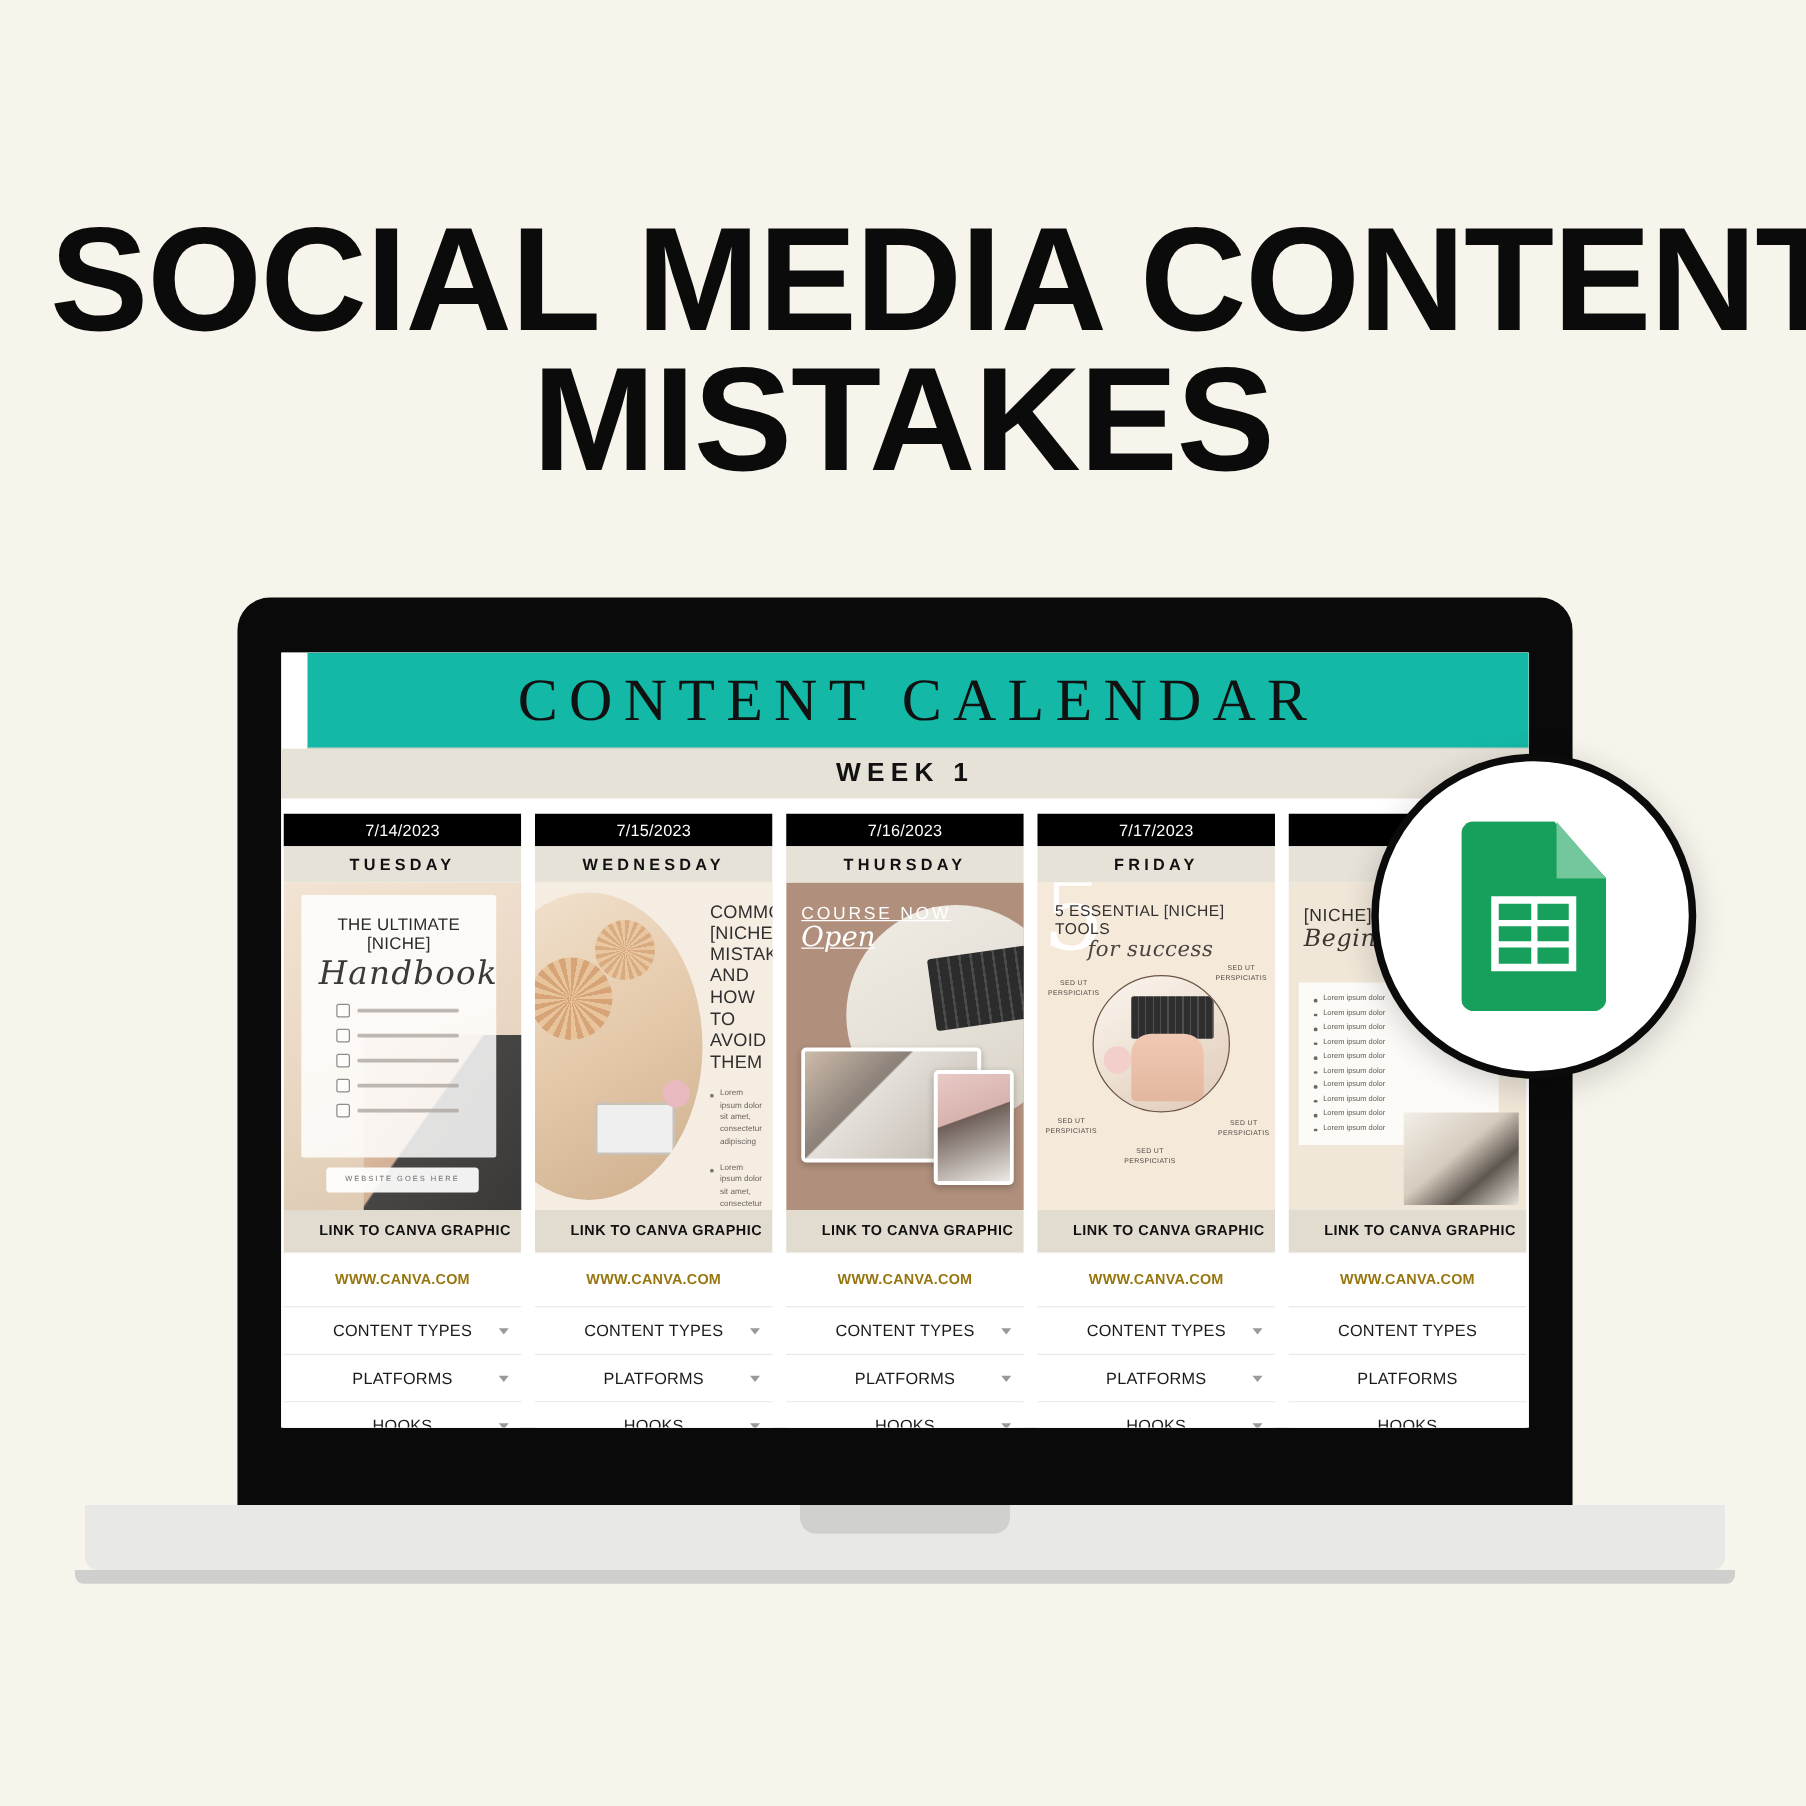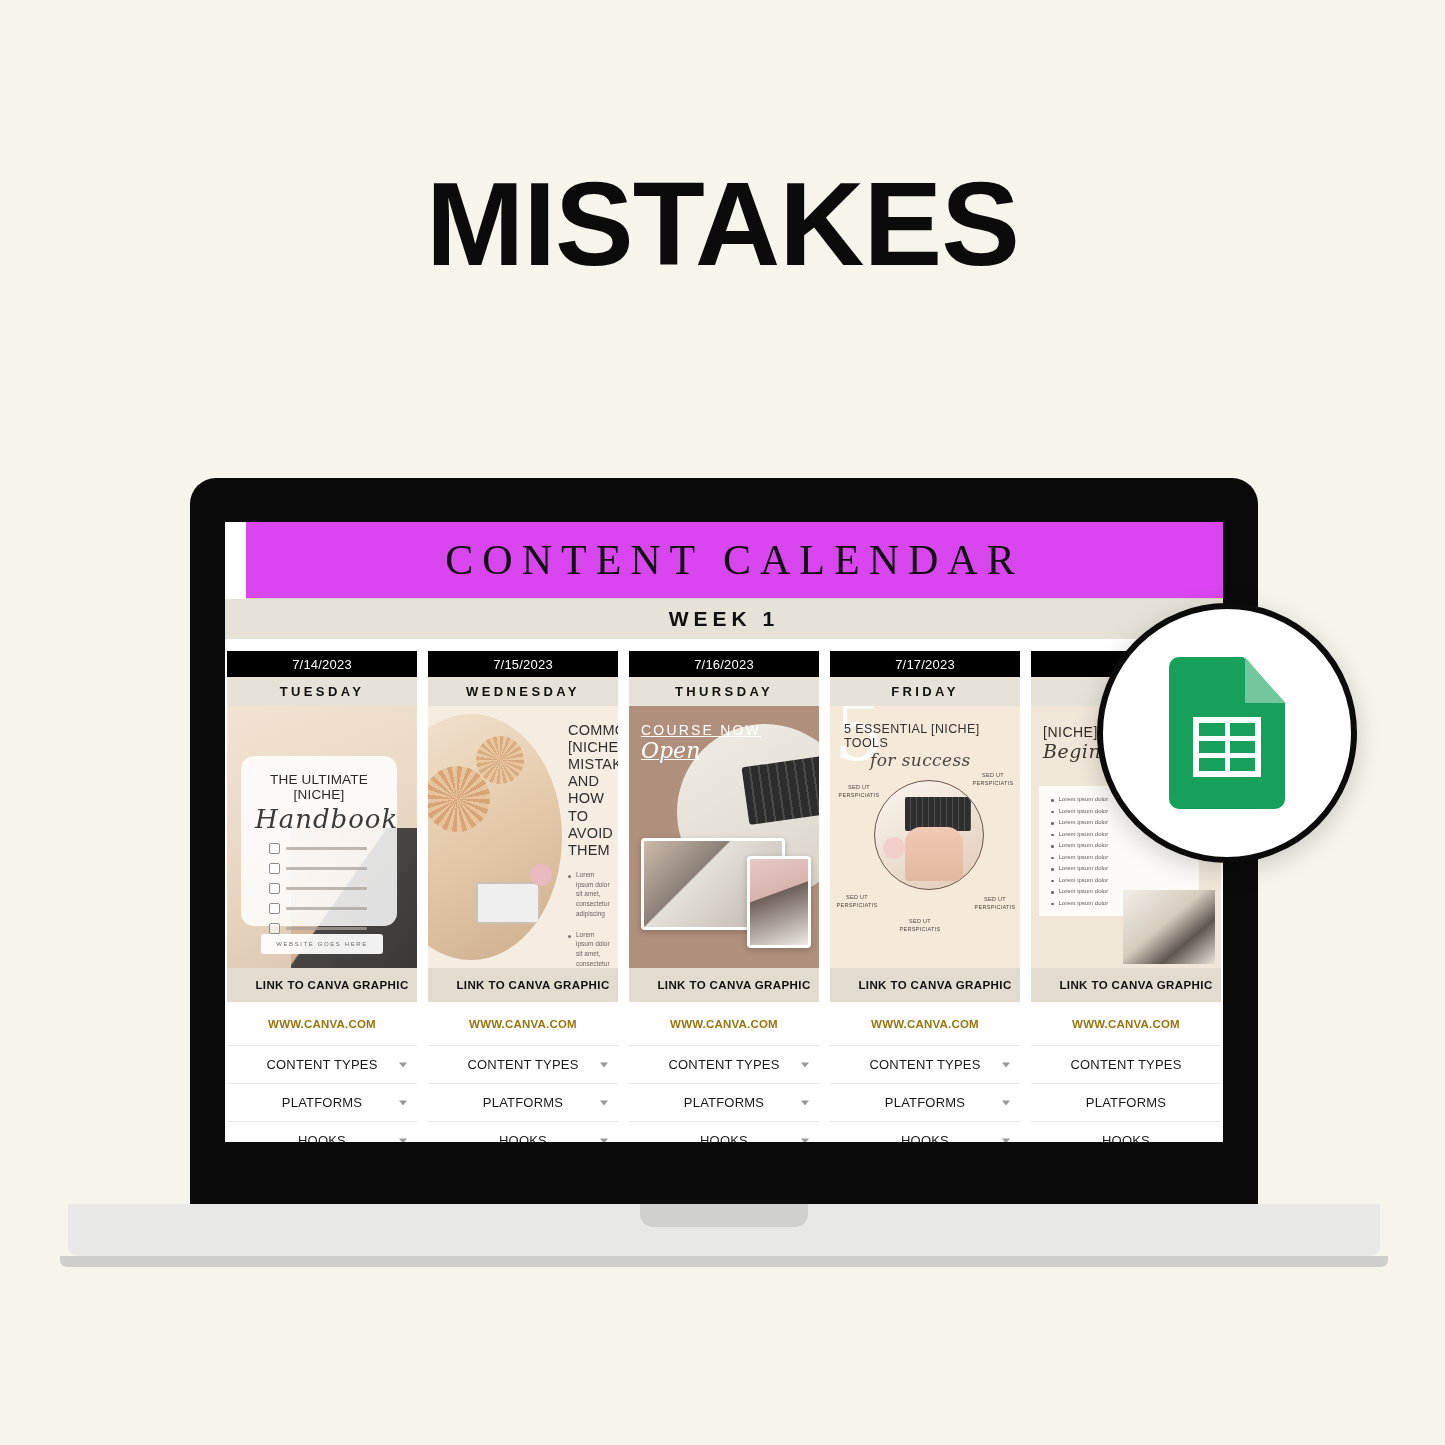--- a/index.html
+++ b/index.html
@@ -66,24 +66,24 @@
     left:calc(50% - 84px);top:0;
     width:168px;height:23px;
     background:#D0D0CE;
     border-radius:0 0 13px 13px;
   }
 
   
   .sheet{position:absolute;inset:0;background:#fff;}
   .sheet-title{
     height:76px;
-    background:#d946ef;
+    background:#14b8a6;
     display:flex;align-items:center;justify-content:center;
     font-family:"Liberation Serif", serif;
-    font-size:42px;
+    font-size:48px;
     letter-spacing:9px;
     color:#111;
     border-bottom:1px solid #DAD4C8;
     margin-left:21px;
   }
   .sheet-week{
     height:40px;
     background:#E7E2D8;
     display:flex;align-items:center;justify-content:center;
     font-size:21px;font-weight:700;
@@ -157,24 +157,23 @@
   .a1{background:linear-gradient(160deg,#F2E3D2 0%,#E8D6C2 55%,#DCC7AF 100%);}
   .a1 .photo-kb{
     position:absolute;right:-6px;bottom:-10px;width:132px;height:150px;
     background:
       linear-gradient(125deg,#E4C9B2 0%,#D2AE93 40%,#3A3A3A 41%,#2B2B2B 100%);
     opacity:.92;
   }
   .a1 .panel{
     position:absolute;left:14px;top:10px;right:20px;bottom:42px;
     background:rgba(255,255,255,.84);
-    border-radius:13px;
+    border-radius:2px;
     padding:16px 14px 16px;
     box-sizing:border-box;
-    margin-top:40px;
   }
   .a1 .h1{font-size:13.5px;letter-spacing:.2px;color:#2A2A2A;text-align:center;font-weight:400;}
   .a1 .h2{
     font-family:"DejaVu Serif", serif;
     font-style:italic;font-size:26px;color:#3A3A3A;
     text-align:center;margin-top:2px;letter-spacing:1px;
   }
   .a1 .row{display:flex;align-items:center;gap:6px;margin:9px 0 0 14px;}
   .a1 .chk{
     width:9px;height:9px;border:1px solid #8C8C8C;border-radius:2px;
@@ -357,20 +356,21 @@
     grid-template-rows:1fr 1fr 1fr;
     gap:5px;
     padding:6px;box-sizing:border-box;
   }
   .gs-grid span{background:#17A05B;display:block;}
 </style>
 </head>
 <body>
 
 <div class="title-block">
+  <div class="title-line">SOCIAL MEDIA CONTENT</div>
   <div class="title-line">MISTAKES</div>
 </div>
 
 <div class="laptop">
   <div class="laptop-bezel"></div>
 
   <div class="laptop-screen">
     <div class="sheet">
 
       <div class="sheet-title">CONTENT CALENDAR</div>

